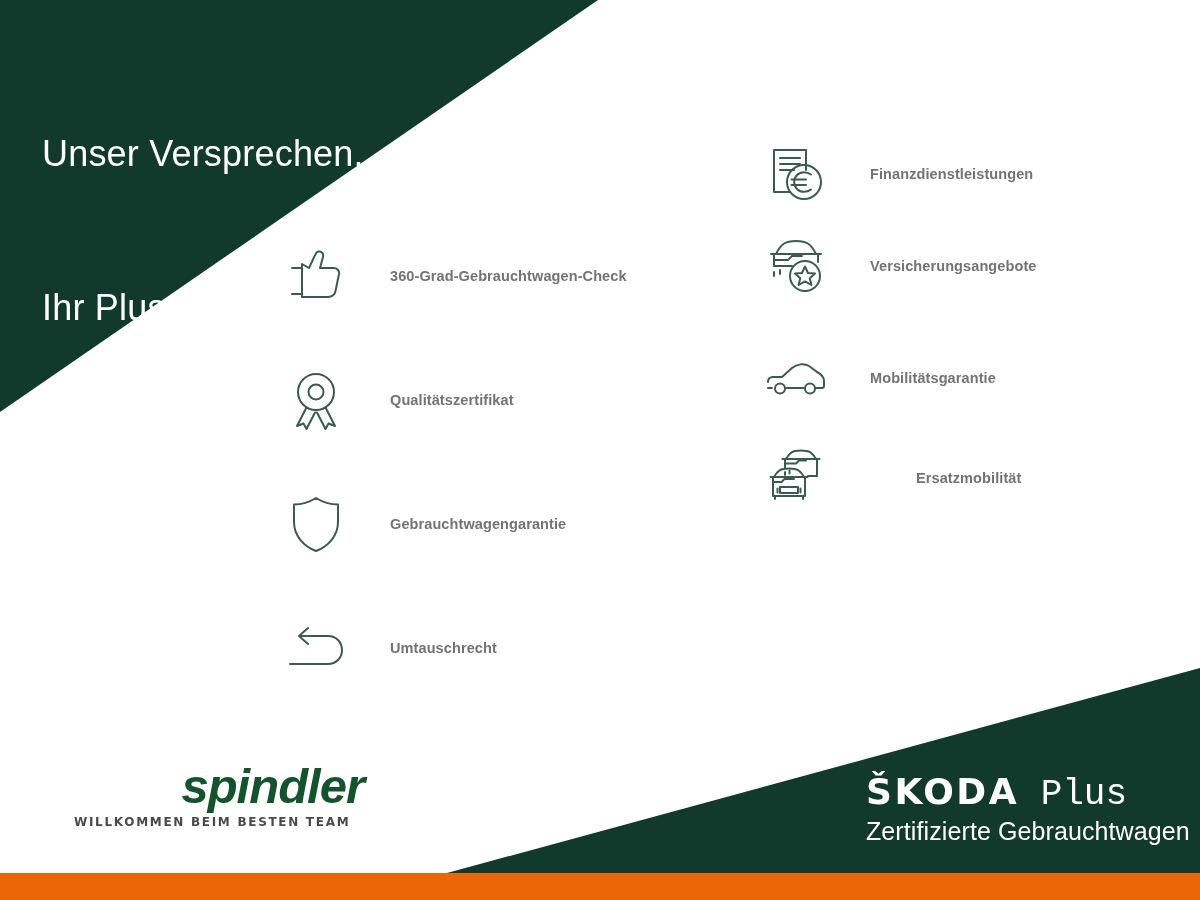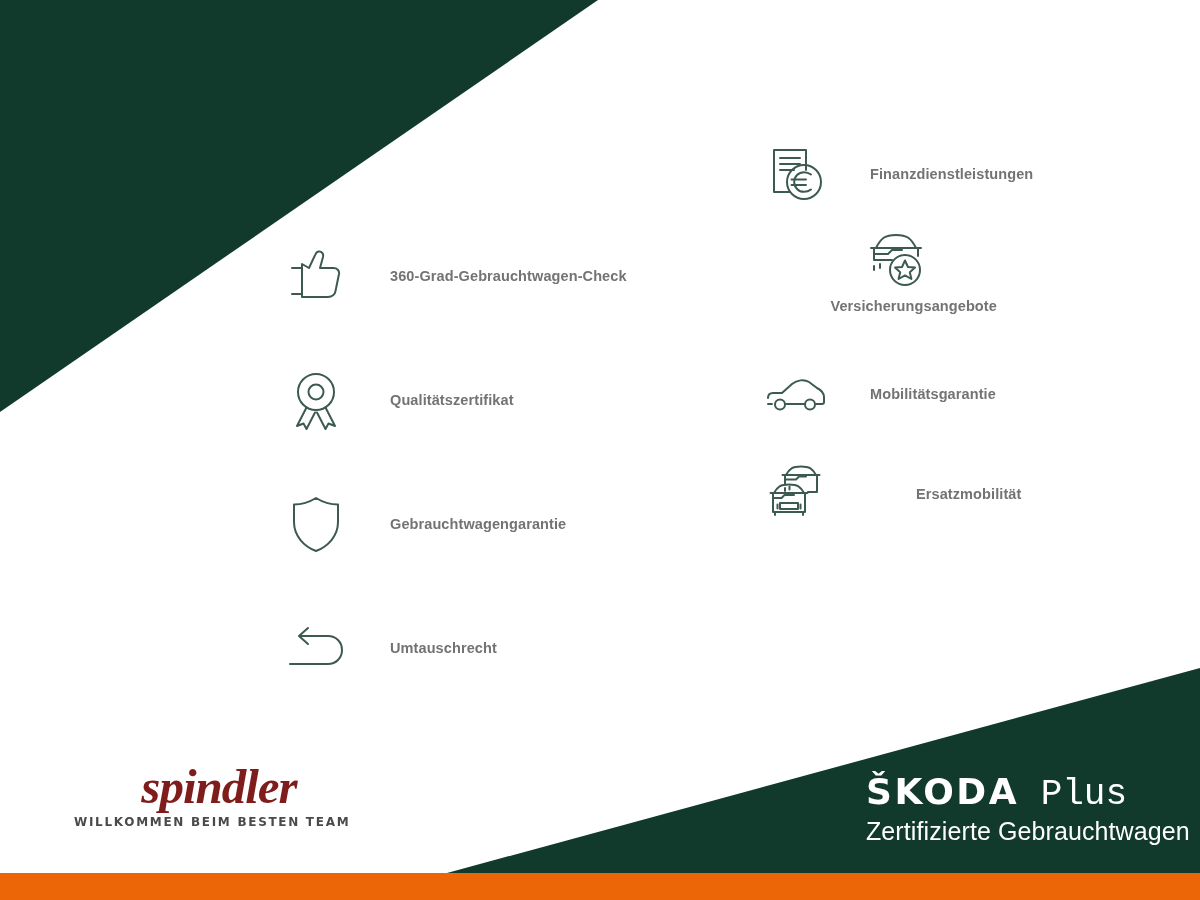--- a/index.html
+++ b/index.html
@@ -73,41 +73,41 @@
   }
 
   
   #col-left  .feature:nth-child(1) { top: 0px; }
   #col-left  .feature:nth-child(2) { top: 48px; }
   #col-left  .feature:nth-child(3) { top: 96px; }
   #col-left  .feature:nth-child(4) { top: 144px; }
   #col-left  .feature:nth-child(5) { top: 192px; }
 
   #col-right .feature:nth-child(1) { top: 0px; }
-  #col-right .feature:nth-child(2) { top: 10px; flex-direction: column; }
+  #col-right .feature:nth-child(2) { top: 16px; }
   #col-right .feature:nth-child(3) { top: 52px; }
   #col-right .feature:nth-child(4) { top: 76px; gap: 46px; }
   #col-right .feature:nth-child(5) { top: 94px; }
 
   
   #dealer-logo {
     position: absolute;
     left: 74px;
     top: 762px;
     width: 290px;
   }
   #dealer-wordmark {
-    font-family: Liberation Serif, serif;
+    font-family: Liberation Sans, sans-serif;
     font-style: italic;
     font-weight: bold;
     font-size: 49px;
     line-height: 1;
-    color: #7f1d1d;
+    color: #14532d;
     letter-spacing: -1px;
-    text-align: center;
+    text-align: right;
   }
   #dealer-tagline {
     margin-top: 4px;
     font-family: "DejaVu Sans", sans-serif;
     font-weight: bold;
     font-size: 12px;
     letter-spacing: 1.7px;
     color: #4a4a4a;
     text-align: left;
   }
@@ -151,20 +151,24 @@
 
 <div id="stage">
 
   <svg id="bg-shapes" viewBox="0 0 1200 900" preserveAspectRatio="none">
     <rect x="0" y="0" width="1200" height="900" fill="#ffffff"></rect>
     <polygon points="0,0 598,0 0,412" fill="#113a2c"></polygon>
     <polygon points="1200,668 1200,873 447,873" fill="#113a2c"></polygon>
     <rect x="0" y="873" width="1200" height="27" fill="#ec6608"></rect>
   </svg>
 
+  <div class="headline">
+    <div>Unser Versprechen.</div>
+    <div>Ihr Plus.</div>
+  </div>
 
   <div class="col" id="col-left">
 
     <div class="feature">
       <span class="icon-wrap">
         <svg viewBox="0 0 64 64" fill="none" stroke="#3d5a4f" stroke-width="2" stroke-linecap="round" stroke-linejoin="round">
           <path d="M8 24 H18 M8 50 H18"></path>
           <path d="M18 20 V53 H44 C48 53 51 50.5 51.5 47 L55 30
                    C55.6 26.5 53 24 49.5 24 H36
                    L39 13 C39.8 9.5 37.5 7 34.5 7.6

